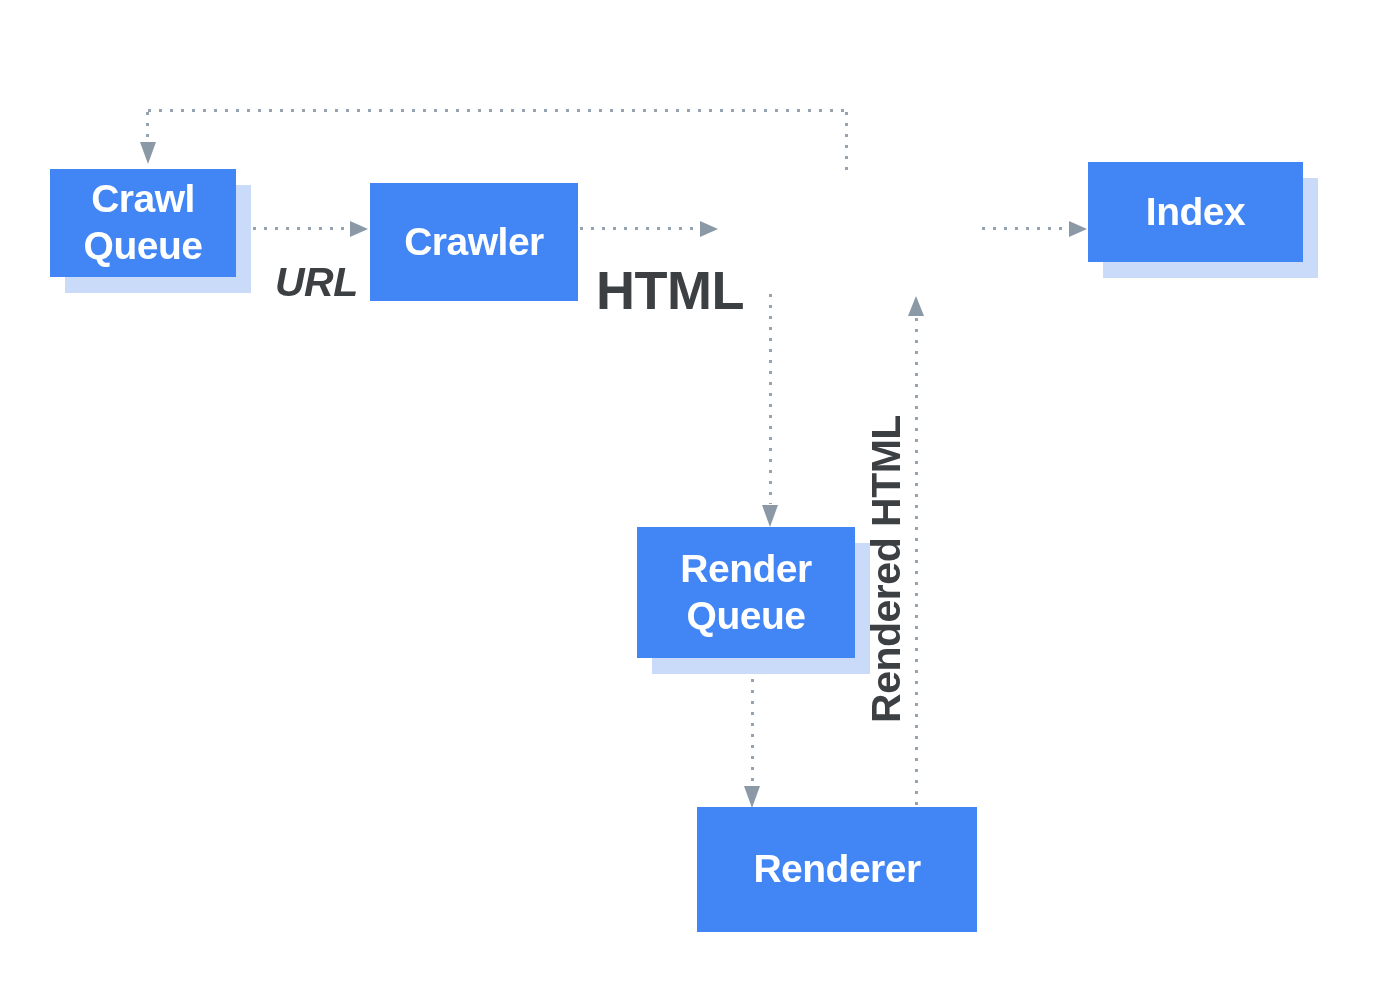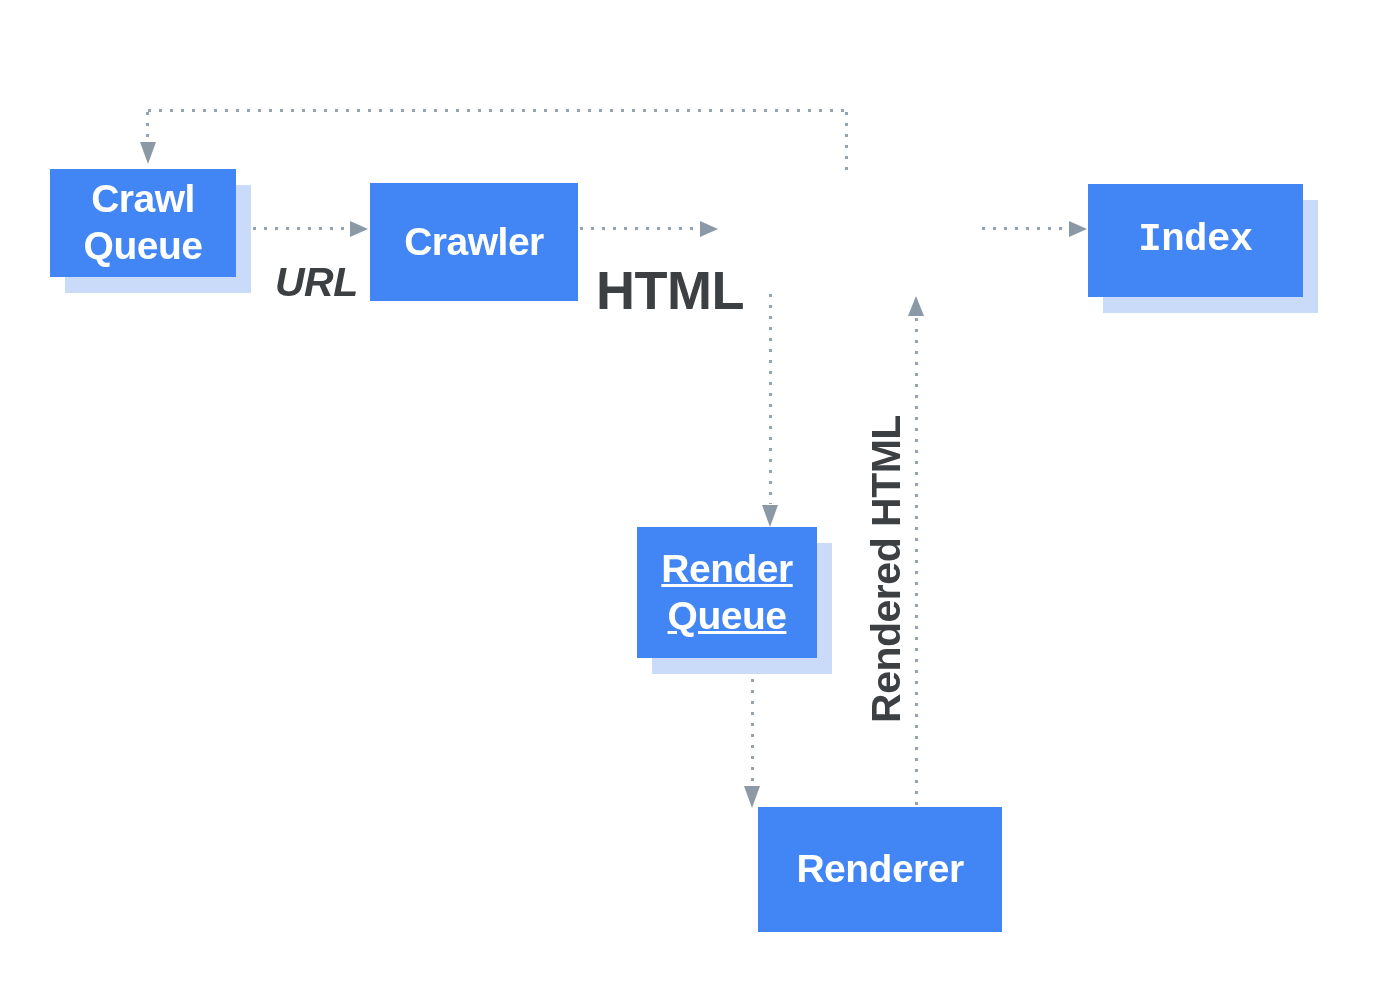--- a/index.html
+++ b/index.html
@@ -35,23 +35,23 @@
     font-weight: 600;
     letter-spacing: -0.5px;
     line-height: 1.2;
     white-space: pre-line;
   }
   .node.has-shadow { box-shadow: 15px 16px 0 var(--node-shadow); }
 
   #n-crawl-queue  { left: 50px;   top: 169px; width: 186px; height: 108px; }
   #n-crawler      { left: 370px;  top: 170px; width: 208px; height: 118px; margin-top: 13px; }
   #n-processing   { left: 719px;  top: 171px; width: 255px; height: 115px; }
-  #n-index        { left: 1088px; top: 184px; width: 215px; height: 113px; font-family: Liberation Mono, monospace; }
-  #n-render-queue { left: 637px;  top: 527px; width: 180px; height: 131px; text-decoration: underline; }
-  #n-renderer     { left: 758px;  top: 807px; width: 244px; height: 125px; }
+  #n-index        { left: 1088px; top: 162px; width: 215px; height: 100px; }
+  #n-render-queue { left: 637px;  top: 527px; width: 218px; height: 131px; }
+  #n-renderer     { left: 697px;  top: 807px; width: 280px; height: 125px; }
 
   
   .hline {
     position: absolute;
     height: 3px;
     background-image: repeating-linear-gradient(to right, var(--edge-dot) 0 3px, transparent 3px 11px);
   }
   .vline {
     position: absolute;
     width: 3px;

